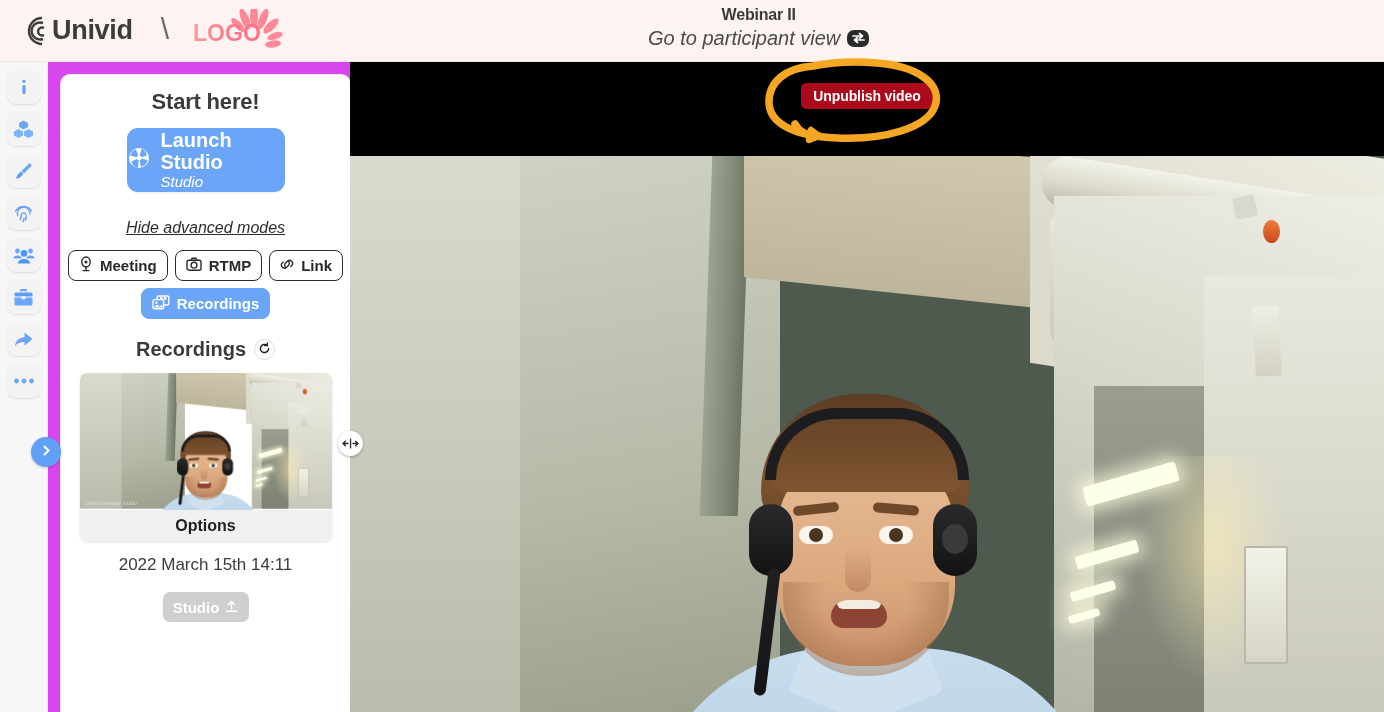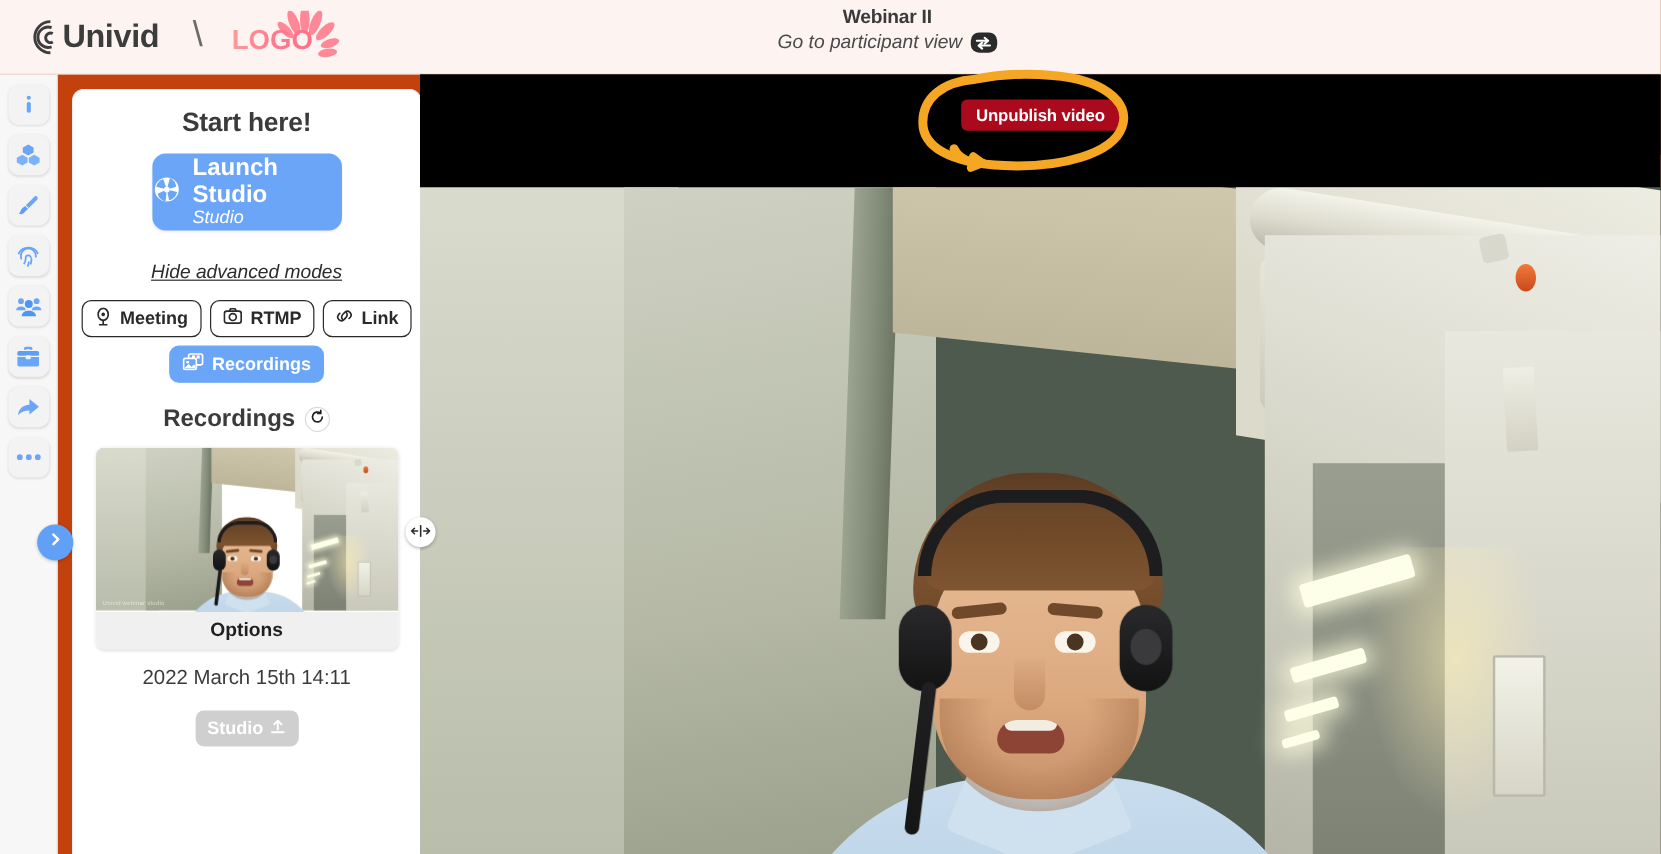--- a/index.html
+++ b/index.html
@@ -4,21 +4,21 @@
 <style>
   * { box-sizing: border-box; margin: 0; padding: 0; }
   html, body {
     width: 1384px; height: 712px;
     overflow: hidden;
     font-family: "Liberation Sans", sans-serif;
     background: #ffffff;
   }
 
   
-  #app { width: 1384px; height: 712px; position: relative; background:#c2410c;padding-left:20px; }
+  #app { width: 1384px; height: 712px; position: relative; background:#d946ef;padding-left:20px; }
 
   .header {
     position: absolute; left: 0; top: 0;
     width: 1384px; height: 62px;
     background: #fdf3f1;
     display: flex; align-items: center;
     border-bottom: 1px solid #efe6e4;
   }
 
   .brand-zone { display:flex; align-items:center; gap: 14px; padding-left: 22px; }
@@ -49,21 +49,21 @@
     transform: translateX(-44px);
     text-align: center;
   }
   .webinar-title {
     font-size: 16px; font-weight: 700; color: #3a3a3a; line-height: 1.05;
     letter-spacing: -0.2px;
   }
   .participant-link {
     display:flex; align-items:center; justify-content:center; gap:7px;
     margin-top: 3px;
-    font-size: 16px; font-style: italic; color: #4a4a4a; cursor:pointer;
+    font-size: 20px; font-style: italic; color: #4a4a4a; cursor:pointer;
   }
   .swap-badge {
     width: 22px; height: 17px; border-radius: 7px; background:#2b2b2b;
     display:flex; align-items:center; justify-content:center;
   }
 
   
   .rail {
     position: absolute; left: 0; top: 62px;
     width: 48px; height: 650px;

